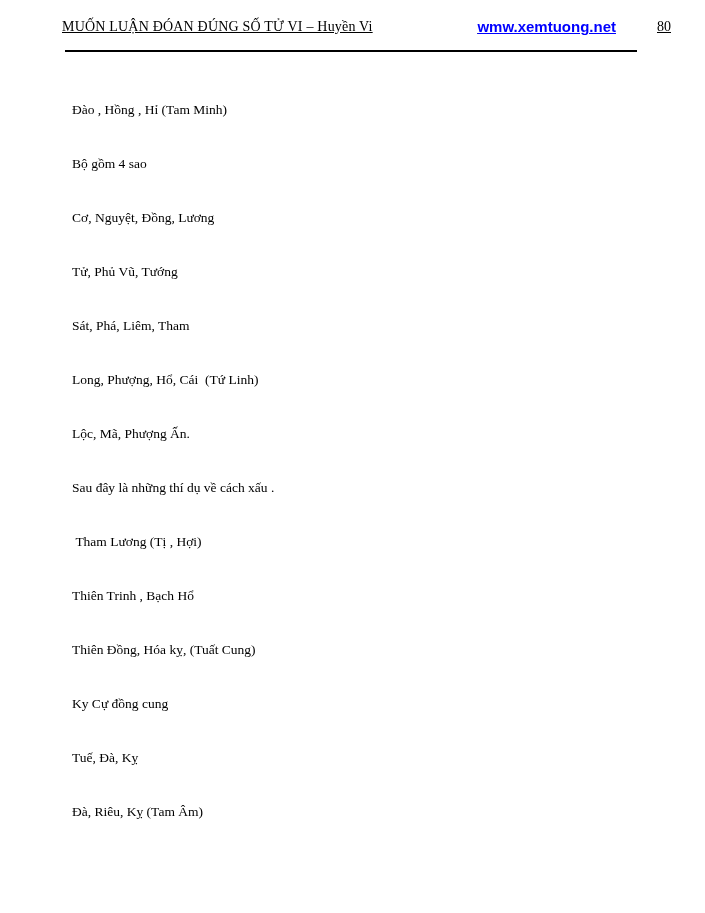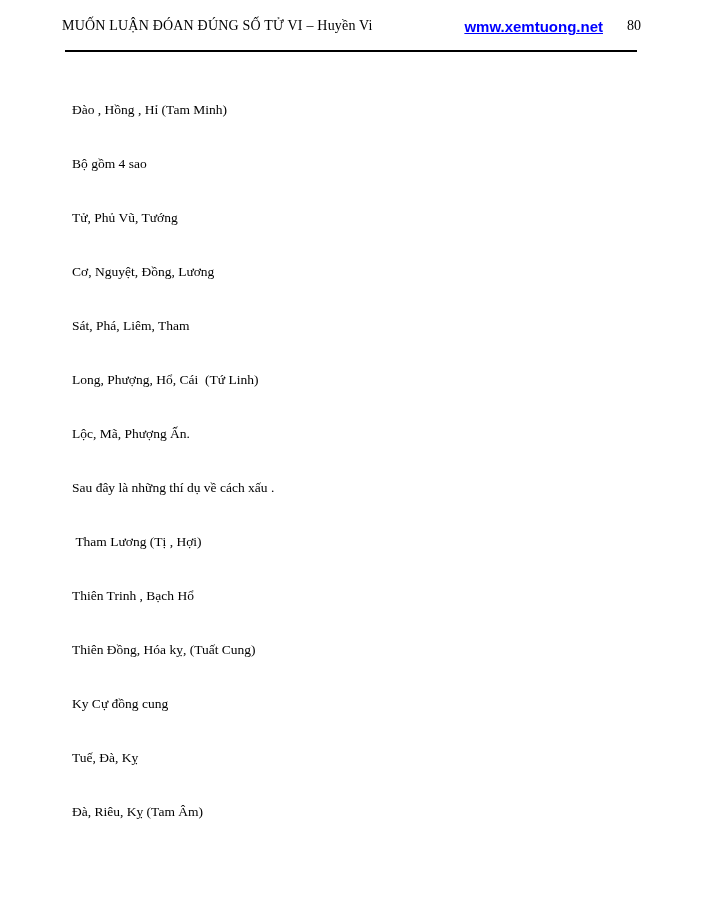--- a/index.html
+++ b/index.html
@@ -6,30 +6,31 @@
   .page{
     position:relative;
     width:705px;height:913px;
     background:#ffffff;
     color:#000000;
     font-family:"Liberation Serif", serif;
     overflow:hidden;
   }
   
   .header{
-    display:flex;align-items:flex-start;
-    padding:18px 64px 0 62px;
+    display:flex;align-items:flex-end;
+    padding:18px 34px 0 62px;
     font-size:14px;
+    text-decoration:underline;
   }
   .header-title{flex:1;white-space:pre-wrap;letter-spacing:0.2px;}
   .site-link{
     font-family:"Liberation Sans", sans-serif;
     font-weight:bold;font-size:15px;
     color:#0000ff;text-decoration:underline;
-    margin-right:24px;
+    margin-right:41px;
   }
   .page-number{font-size:14px;}
   .header-rule{
     margin:15px 68px 0 65px;
     border:none;border-top:2px solid #000;
     height:0;
   }
   
   .star-list{
     margin:13px 0 0 72px;
@@ -45,22 +46,22 @@
   <div class="header">
     <span class="header-title">MUỐN LUẬN ĐÓAN ĐÚNG SỐ TỬ VI – Huyền Vi</span>
     <a class="site-link" href="#">wmw.xemtuong.net</a>
     <span class="page-number">80</span>
   </div>
   <hr class="header-rule">
 
   <div class="star-list">
     <div>Đào , Hồng , Hỉ (Tam Minh)</div>
     <div>Bộ gồm 4 sao</div>
+    <div>Cơ, Nguyệt, Đồng, Lương</div>
     <div>Tử, Phủ Vũ, Tướng</div>
-    <div>Cơ, Nguyệt, Đồng, Lương</div>
     <div>Sát, Phá, Liêm, Tham</div>
     <div>Long, Phượng, Hổ, Cái  (Tứ Linh)</div>
     <div>Lộc, Mã, Phượng Ấn.</div>
     <div>Sau đây là những thí dụ về cách xấu .</div>
     <div> Tham Lương (Tị , Hợi)</div>
     <div>Thiên Trinh , Bạch Hổ</div>
     <div>Thiên Đồng, Hóa kỵ, (Tuất Cung)</div>
     <div>Ky Cự đồng cung</div>
     <div>Tuế, Đà, Kỵ</div>
     <div>Đà, Riêu, Kỵ (Tam Âm)</div>

